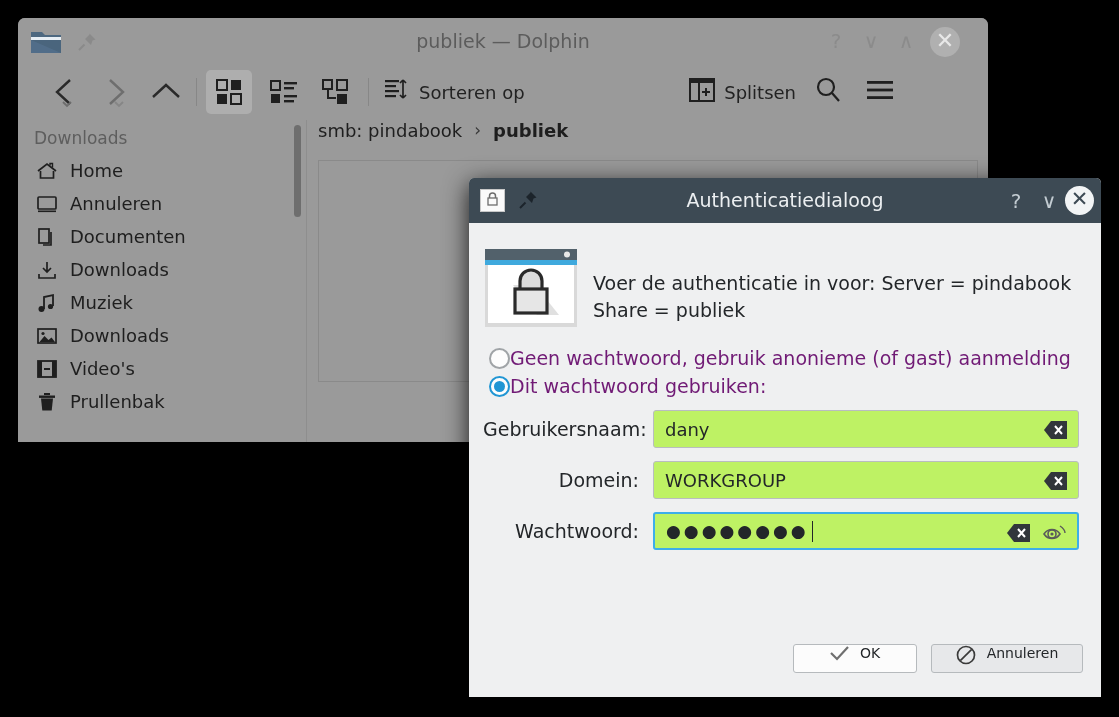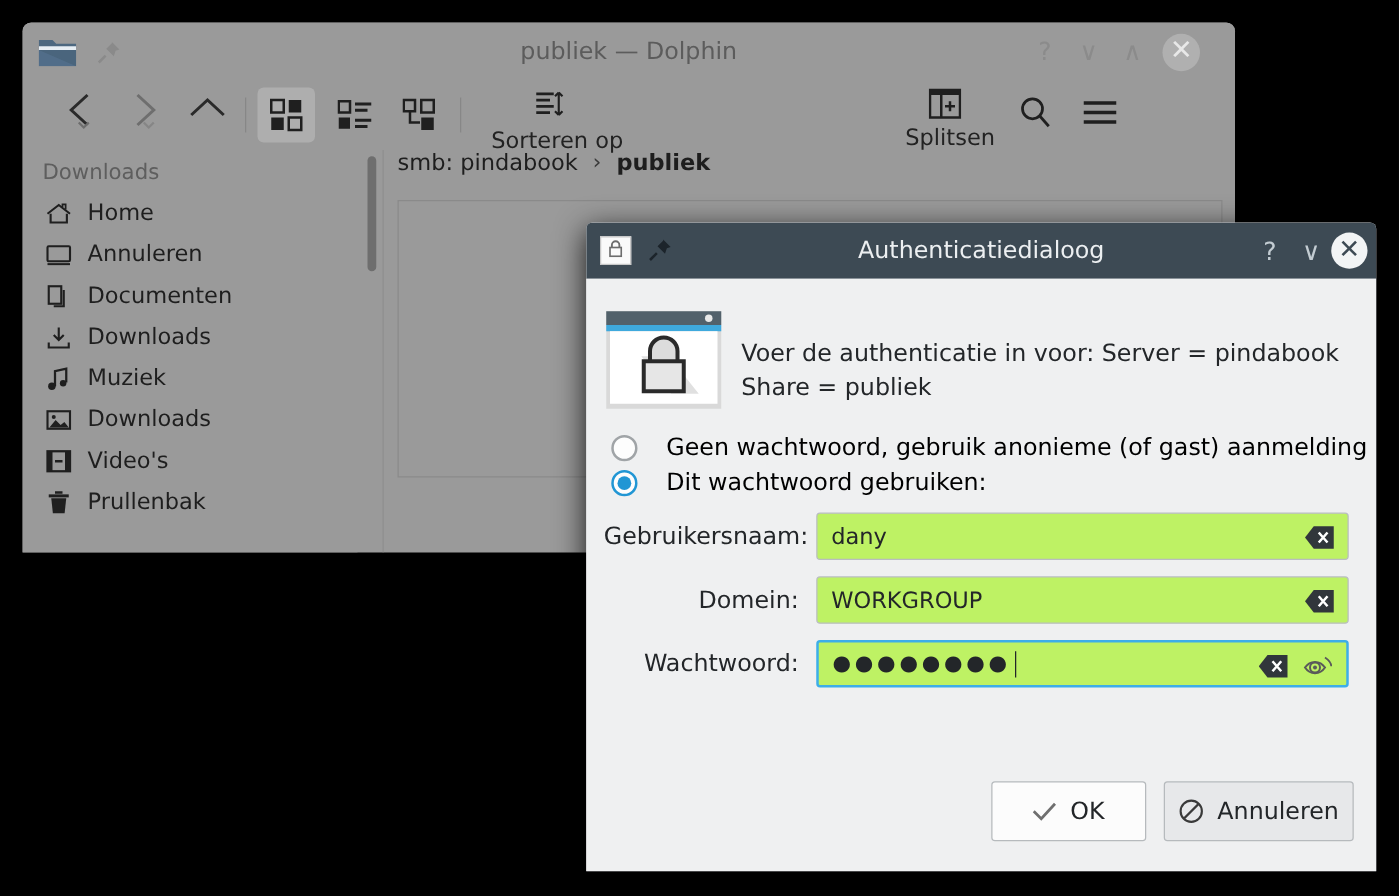--- a/index.html
+++ b/index.html
@@ -41,21 +41,21 @@
   #tb-help { right: 139px; }
   #tb-min  { right: 104px; }
   #tb-max  { right: 69px; }
   #tb-close{
     right: 28px; top: 9px; width: 30px; height: 30px; border-radius: 50%;
     background: #b0b0b0; color: #e8e8e8; font-size: 22px; line-height: 28px;
   }
 
   
   #dolphin-toolbar { position: relative; height: 56px; width: 100%; background: #9a9a9a; }
-  .tool { position: absolute; top: 6px; height: 44px; display: flex; align-items: center; flex-direction: column; }
+  .tool { position: absolute; top: 6px; height: 44px; display: flex; align-items: center; }
   #tool-back { left: 28px; }
   #tool-fwd  { left: 78px; }
   #tool-up   { left: 128px; }
   .tool-sep { position: absolute; top: 14px; width: 1px; height: 28px; background: #878787; }
   #sep1 { left: 178px; }
   #sep2 { left: 350px; }
   #viewmode-grid { left: 188px; width: 46px; justify-content:center; background:#aeaeae; border-radius:5px; }
   #viewmode-compact { left: 244px; width: 44px; justify-content:center; }
   #viewmode-details { left: 296px; width: 44px; justify-content:center; }
   #tool-sort { left: 366px; }
@@ -150,21 +150,21 @@
   .radio-row { display: flex; align-items: center; padding-left: 20px; margin-top: 6px; }
   .radio-row.first { margin-top: 16px; }
   .radio-outer {
     width: 21px; height: 21px; border-radius: 50%;
     border: 2px solid #a0a4a7; background: #fdfdfd;
     display: inline-flex; align-items: center; justify-content: center;
     flex: 0 0 21px;
   }
   .radio-outer.sel { border-color: #2196d4; }
   .radio-inner { width: 11px; height: 11px; border-radius: 50%; background: #2196d4; }
-  .radio-label { margin-left: 23px; font-size: 19px; color: #000000; }
+  .radio-label { margin-left: 0; font-size: 19px; color: #701a75; }
 
   .field-row { display: flex; align-items: center; margin-top: 13px; padding: 0 22px 0 14px; }
   .field-label {
     width: 170px; text-align: right; font-size: 19px; color: #232629;
     padding-right: 14px; flex: 0 0 170px;
   }
   .field-box {
     position: relative; flex: 1; height: 38px;
     background: #bef264; border: 1px solid #b9bdc0; border-radius: 3px;
     display: flex; align-items: center;
@@ -178,22 +178,22 @@
   .caret { width: 1px; height: 21px; background: #232629; margin-left: 3px; }
   .clear-icon { position: absolute; right: 10px; top: 9px; width: 24px; height: 20px; }
   .field-box.haseye .clear-icon { right: 46px; }
   .eye-icon { position: absolute; right: 8px; top: 9px; width: 28px; height: 20px; }
 
   #dlg-buttons {
     position: absolute; right: 18px; bottom: 24px;
     display: flex; gap: 14px;
   }
   .dbtn {
-    display: flex; align-items: center; justify-content: center;
-    height: 48px; border-radius: 3px; font-size: 19px; color: #232629;
+    display: flex; align-items: flex-start; justify-content: center;
+    height: 29px; border-radius: 3px; font-size: 14px; color: #232629;
     border: 1px solid #b6babd; padding: 0 22px;
   }
   #btn-ok { background: #fcfcfc; width: 124px; }
   #btn-cancel { background: #e7e8ea; width: 152px; }
   .dbtn .bico { margin-right: 11px; display: inline-flex; }
 </style>
 </head>
 <body>
 
 <div id="stage">

